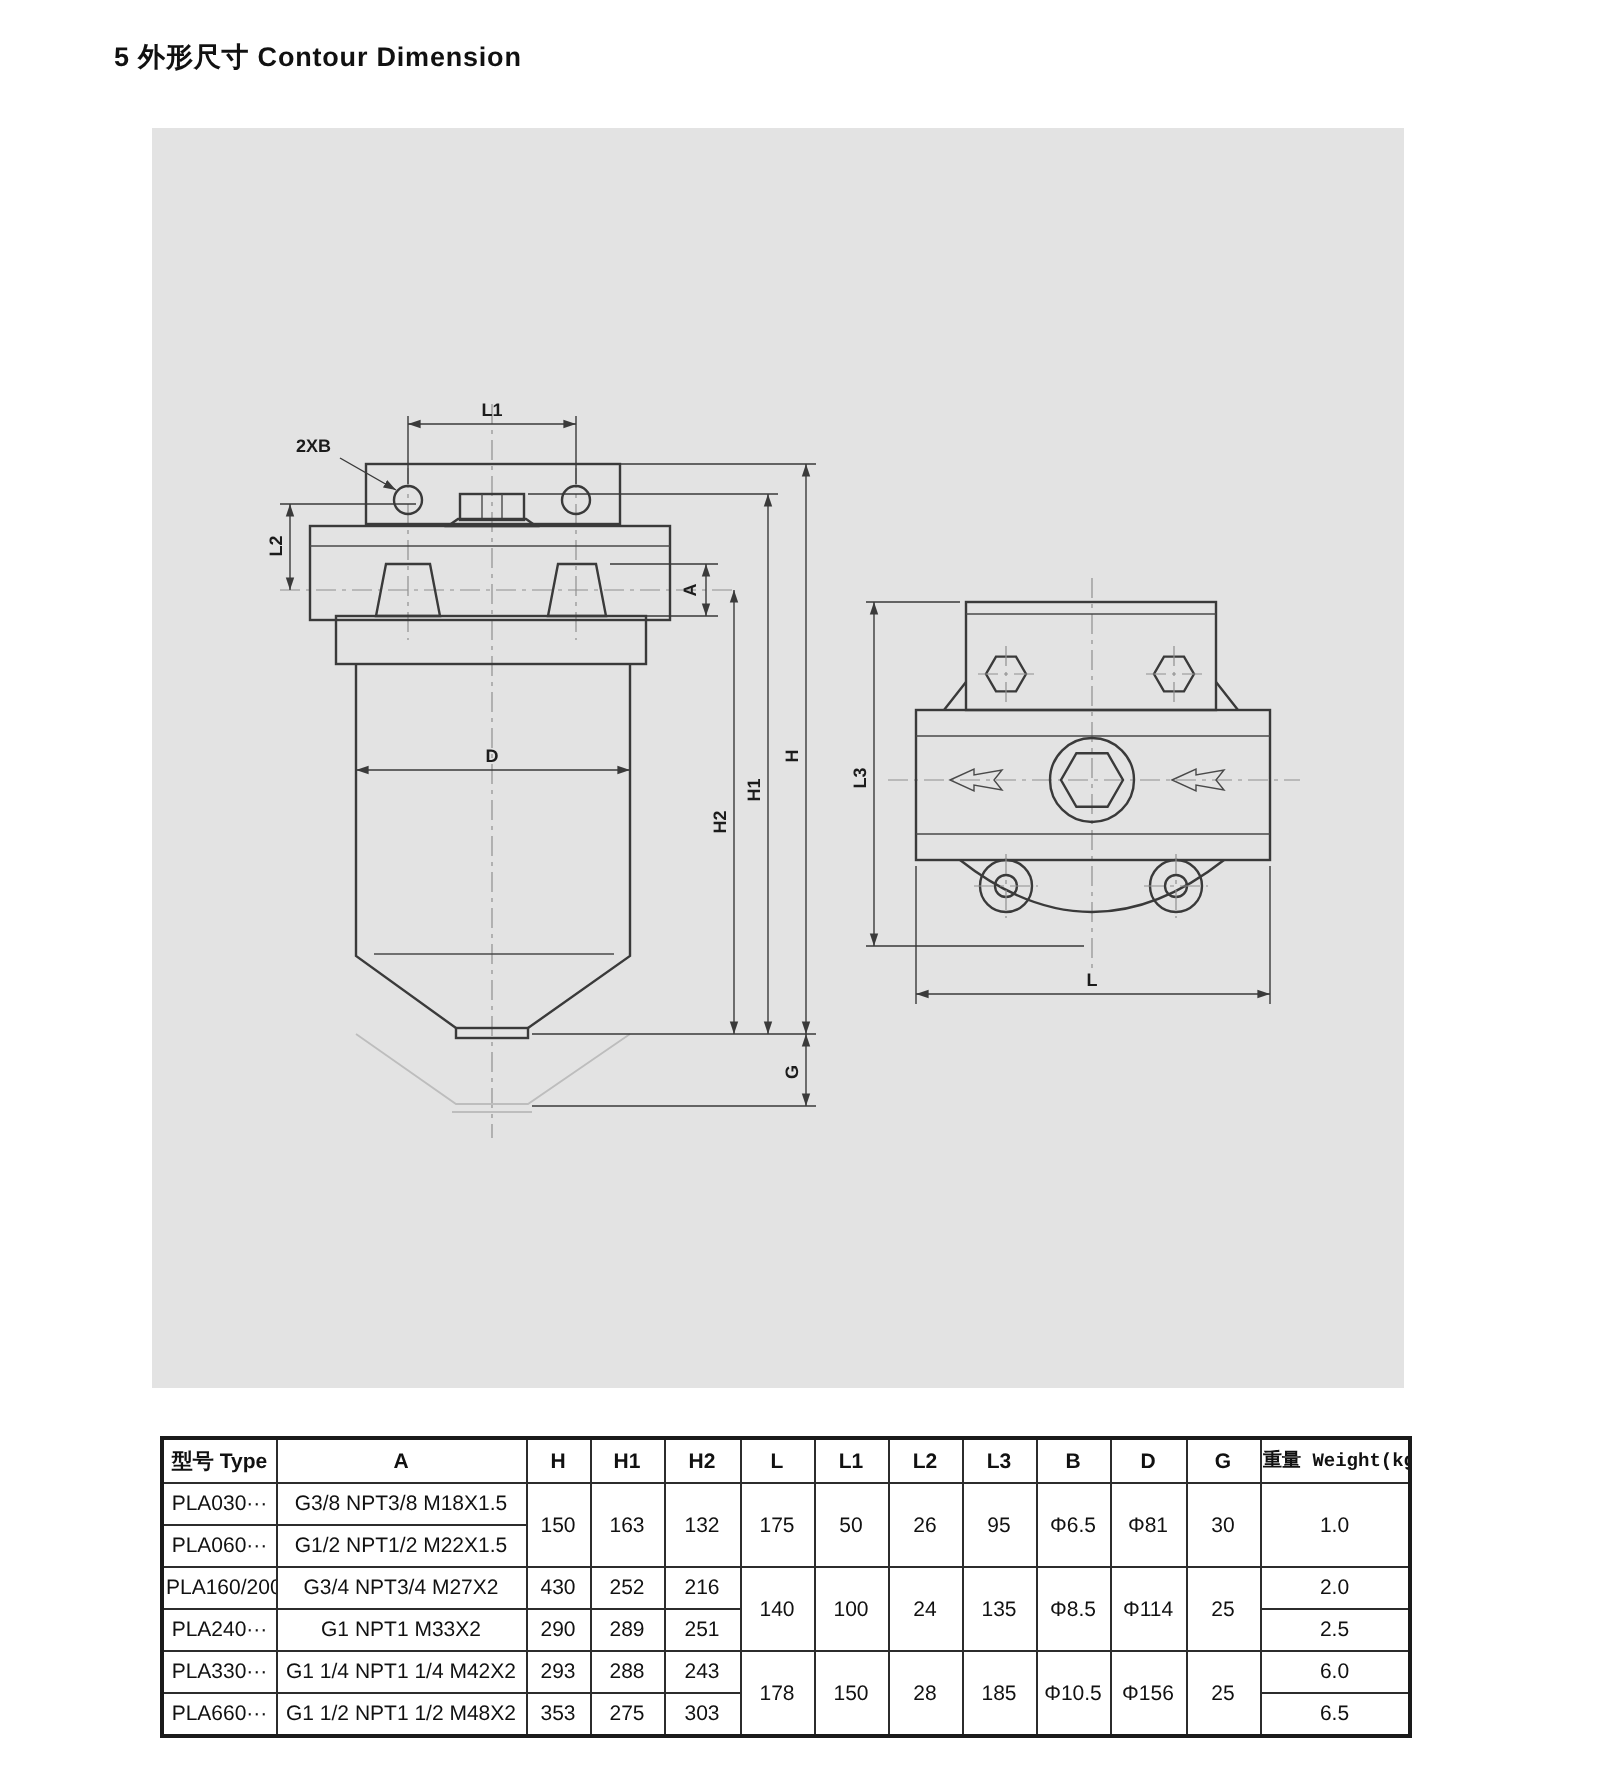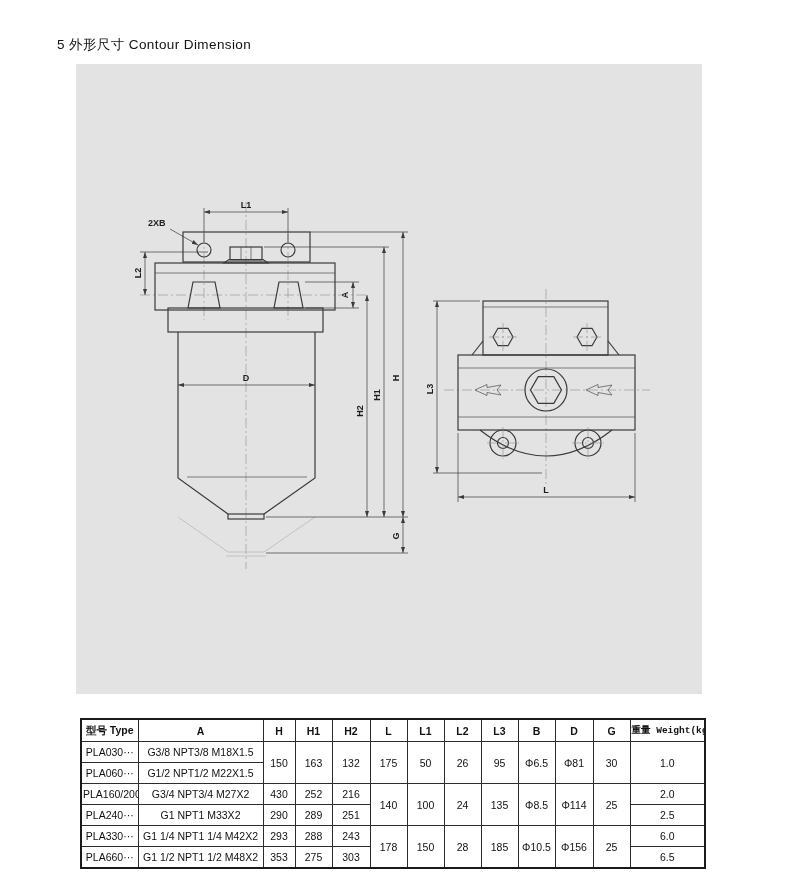--- a/index.html
+++ b/index.html
@@ -1,17 +1,17 @@
 <!DOCTYPE html>
 <html><head>
 <meta charset="utf-8">
 <style>
   html,body{margin:0;padding:0;background:#ffffff;}
   body{position:relative;width:800px;height:889px;font-family:"Liberation Sans",sans-serif;overflow:hidden;}
-  .title{position:absolute;left:57px;top:36px;font-size:13.5px;font-weight:normal;color:#111;letter-spacing:.4px;}
+  .title{position:absolute;left:57px;top:20px;font-size:13.5px;font-weight:bold;color:#111;letter-spacing:.4px;}
   .panel{position:absolute;left:76px;top:64px;width:626px;height:630px;background:#e3e3e3;}
   svg.draw{display:block;width:626px;height:630px;}
   svg .o{stroke:#3a3a3a;stroke-width:1.2;fill:none;}
   svg .t{stroke:#4a4a4a;stroke-width:.7;fill:none;}
   svg .cl{stroke:#8f8f8f;stroke-width:.6;fill:none;stroke-dasharray:10 3 2 3;}
   svg .dim{stroke:#3a3a3a;stroke-width:.7;fill:none;}
   svg .ghost{stroke:#bdbdbd;stroke-width:.9;fill:none;}
   svg text{font-family:"Liberation Sans",sans-serif;font-size:9px;font-weight:bold;fill:#1c1c1c;}
   table.dims{position:absolute;left:80px;top:718px;border-collapse:collapse;table-layout:fixed;
              width:624px;font-size:10.5px;color:#111;text-align:center;border:2px solid #1a1a1a;}

